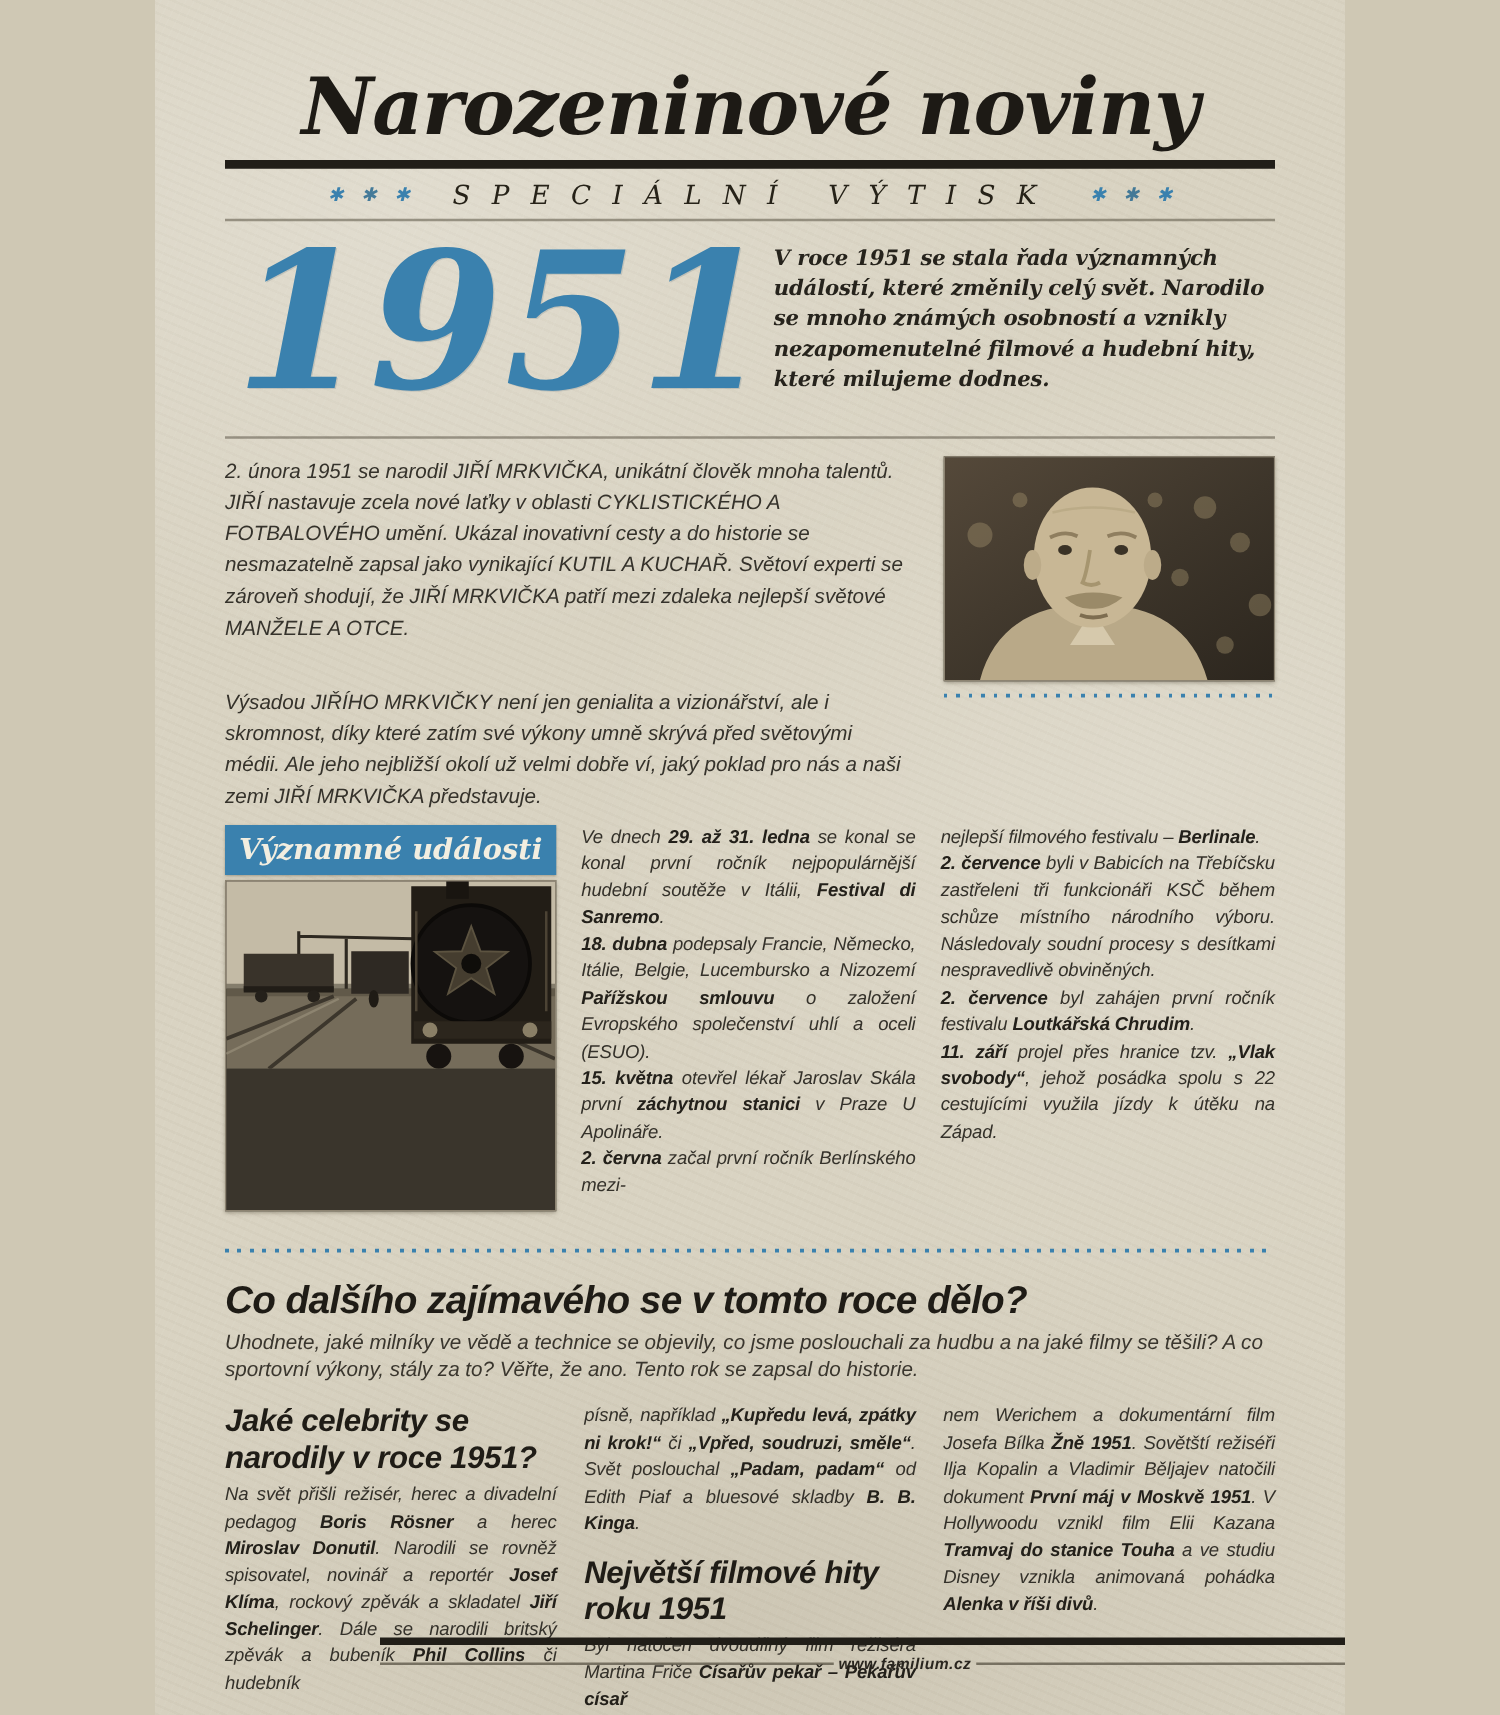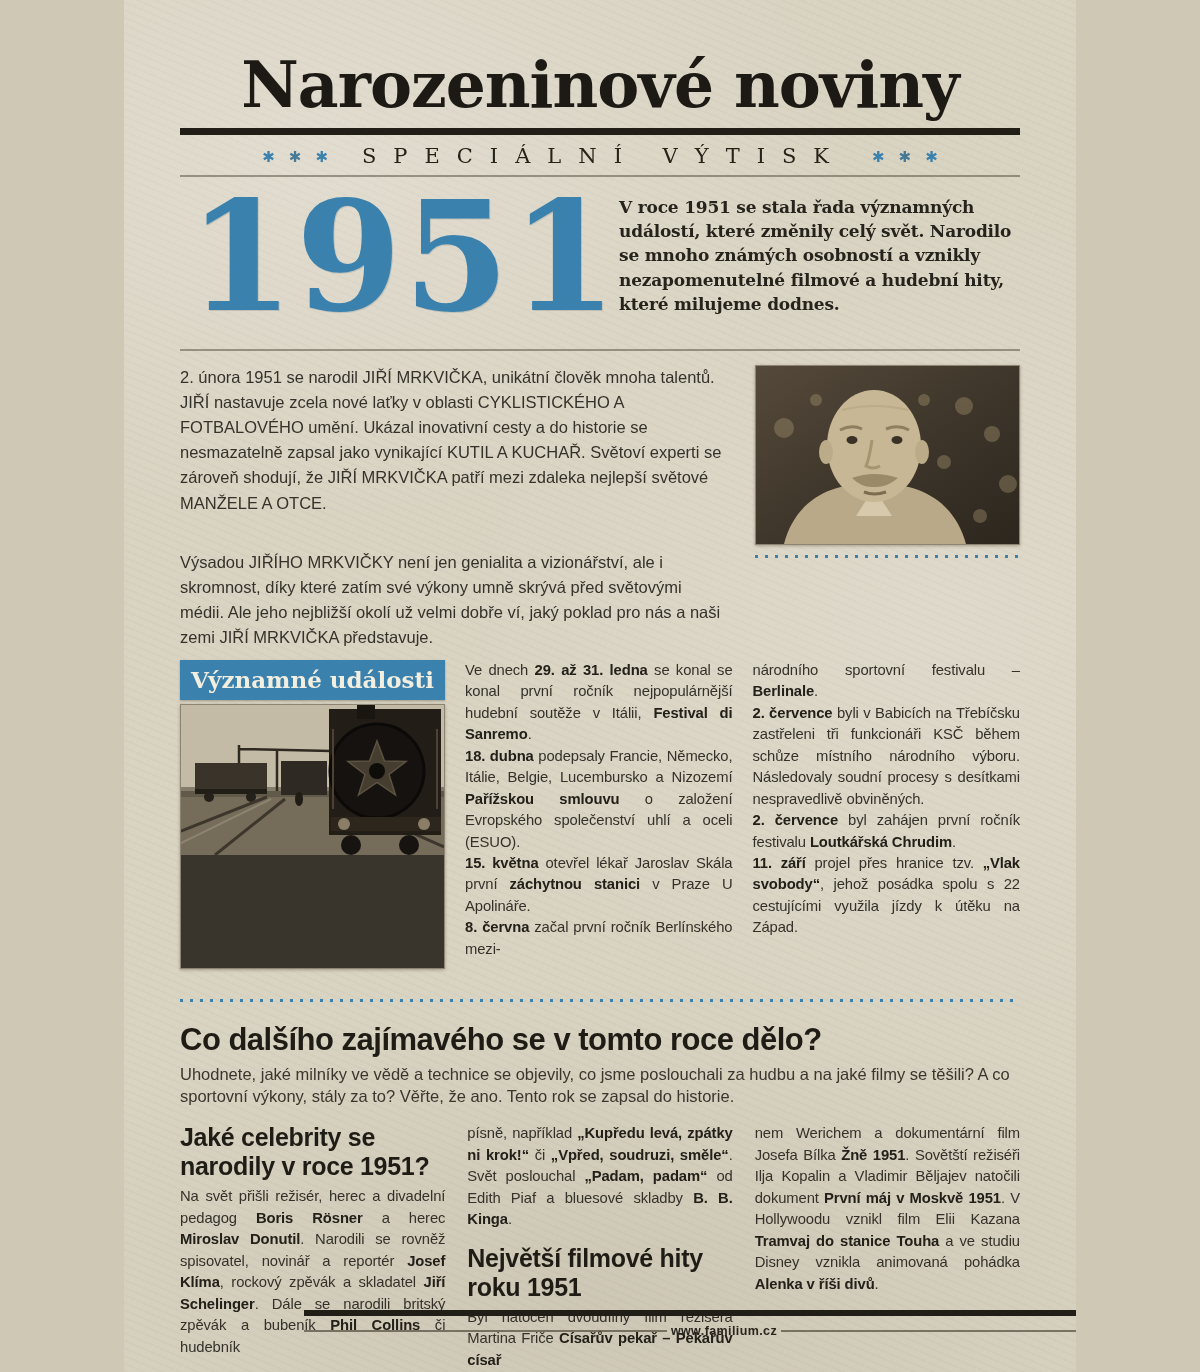--- a/index.html
+++ b/index.html
@@ -15,20 +15,21 @@
     position:relative;width:952px;height:1372px;margin:0 auto;overflow:hidden;
     background-color:var(--paper);
     background-image:
       radial-gradient(ellipse 900px 600px at 20% 12%, rgba(255,255,255,.22), transparent 60%),
       radial-gradient(ellipse 800px 700px at 85% 45%, rgba(255,255,255,.14), transparent 60%),
       radial-gradient(ellipse 1000px 500px at 50% 95%, rgba(120,108,82,.12), transparent 65%),
       repeating-linear-gradient(23deg, rgba(110,100,75,.035) 0 2px, transparent 2px 7px),
       repeating-linear-gradient(-64deg, rgba(255,255,255,.04) 0 1px, transparent 1px 6px);
     font-family:"Liberation Sans", sans-serif;
     color:var(--body);
+    font-style:italic;
   }
   .content{width:840px;margin:0 auto;padding-top:52px;}
 
   
   .masthead-title{
     font-family:"DejaVu Serif", serif;font-weight:700;font-size:63px;line-height:1.05;
     color:#1d1a15;text-align:center;letter-spacing:-1px;
   }
   .rule-thick{height:7px;background:#211e18;margin-top:10px;}
   .subtitle-row{
@@ -224,22 +225,22 @@
               <circle cx="243" cy="119" r="6" fill="#8a7f66"></circle>
             <circle cx="170" cy="140" r="10" fill="#171310"></circle>
               <circle cx="228" cy="140" r="10" fill="#171310"></circle>
             <path d="M152,24 L152,104 M256,24 L256,104" stroke="#4c4334" stroke-width="2"></path>
           </svg>
         </div>
       </div>
       <div class="etext" style="white-space:pre-line"><span>Ve dnech </span><span class="seg-b">29. až 31. ledna</span><span> se konal se konal první ročník nejpopulárnější hudební soutěže v Itálii, </span><span class="seg-b">Festival di Sanremo</span><span>.
 </span><span class="seg-b">18. dubna</span><span> podepsaly Francie, Německo, Itálie, Belgie, Lucembursko a Nizozemí </span><span class="seg-b">Pařížskou smlouvu</span><span> o založení Evropského společenství uhlí a oceli (ESUO).
 </span><span class="seg-b">15. května</span><span> otevřel lékař Jaroslav Skála první </span><span class="seg-b">záchytnou stanici</span><span> v Praze U Apolináře.
-</span><span class="seg-b">8. června</span><span> začal první ročník Berlínského mezi-</span></div>
-      <div class="etext" style="white-space:pre-line"><span>národního sportovní festivalu – </span><span class="seg-b">Berlinale</span><span>.
+</span><span class="seg-b">2. června</span><span> začal první ročník Berlínského mezi-</span></div>
+      <div class="etext" style="white-space:pre-line"><span>nejlepší filmového festivalu – </span><span class="seg-b">Berlinale</span><span>.
 </span><span class="seg-b">2. července</span><span> byli v Babicích na Třebíčsku zastřeleni tři funkcionáři KSČ během schůze místního národního výboru. Následovaly soudní procesy s desítkami nespravedlivě obviněných.
 </span><span class="seg-b">2. července</span><span> byl zahájen první ročník festivalu </span><span class="seg-b">Loutkářská Chrudim</span><span>.
 </span><span class="seg-b">11. září</span><span> projel přes hranice tzv. </span><span class="seg-b">„Vlak svobody“</span><span>, jehož posádka spolu s 22 cestujícími využila jízdy k útěku na Západ.</span></div>
       <div class="events-bottom dotted-sep"></div>
     </div>
 
     <div class="sec2-title">Co dalšího zajímavého se v tomto roce dělo?</div>
     <div class="sec2-lede">Uhodnete, jaké milníky ve vědě a technice se objevily, co jsme poslouchali za hudbu a na jaké filmy se těšili? A co sportovní výkony, stály za to? Věřte, že ano. Tento rok se zapsal do historie.</div>
 
     <div class="cols-grid">

